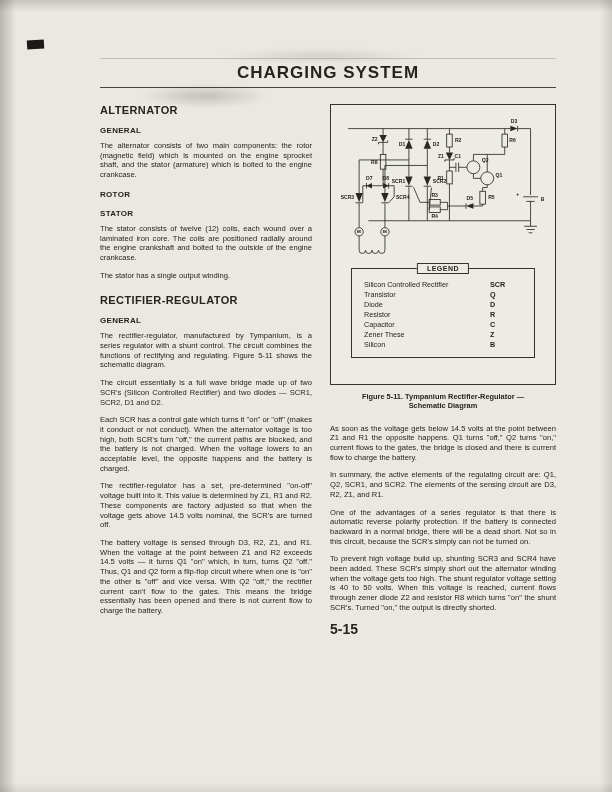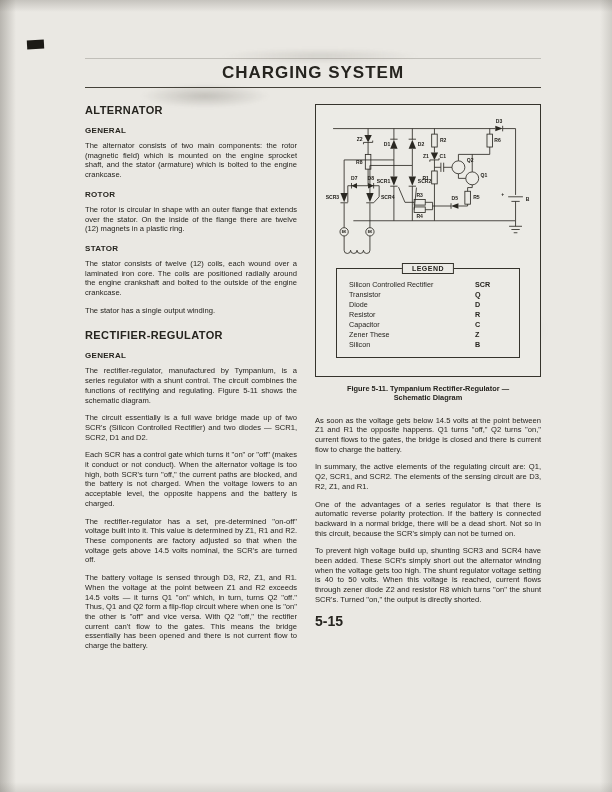--- a/index.html
+++ b/index.html
@@ -21,35 +21,35 @@
   .artifact-black{position:absolute;background:#1c1a16;}
   .a1{left:27px;top:40px;width:17px;height:9px;transform:rotate(-3deg);}
   .smudge{position:absolute;pointer-events:none;filter:blur(1.5px);}
   .s1{left:140px;top:84px;width:130px;height:24px;
     background:radial-gradient(ellipse at center,rgba(95,92,84,.28),rgba(95,92,84,0) 70%);}
   .s2{left:220px;top:48px;width:200px;height:16px;
     background:radial-gradient(ellipse at center,rgba(95,92,84,.16),rgba(95,92,84,0) 70%);}
   .s3{left:430px;top:300px;width:120px;height:60px;
     background:radial-gradient(ellipse at center,rgba(95,92,84,.10),rgba(95,92,84,0) 70%);}
 
-  .sheet{position:absolute;left:85px;top:58px;width:456px;}
+  .sheet{position:absolute;left:100px;top:58px;width:456px;}
   .masthead-rule-top{border-bottom:1px solid rgba(70,66,58,.25);margin-bottom:4px;}
   .page-title{font-size:17px;font-weight:bold;letter-spacing:1px;text-align:center;margin:0;}
   .masthead-rule{border-bottom:1.6px solid #45423a;margin-top:4px;}
 
   .columns{display:flex;gap:18px;margin-top:16px;}
   .col-left{width:212px;}
   .col-right{width:226px;}
 
   h2.sec{font-size:11px;font-weight:bold;letter-spacing:.4px;margin:14px 0 4px;}
   h2.sec:first-child{margin-top:0;}
   h3.sub{font-size:8px;font-weight:bold;letter-spacing:.3px;margin:10px 0 6px;}
   p.body{font-size:7.6px;line-height:9.7px;text-align:justify;margin:0 0 8px;}
 
-  .fig-box{border:1.2px solid #35332c;background:#ecebe6;padding:7px 6px 16px;}
+  .fig-box{border:1.2px solid #35332c;background:#ecebe6;padding:7px 6px 24px;}
   .schematic{display:block;width:100%;height:auto;}
   .schematic path,.schematic circle,.schematic rect,.schematic polyline{
     stroke:#2a2822;fill:none;stroke-width:.9;}
   .schematic polygon{fill:#2a2822;stroke:none;}
   .schematic text{fill:#1e1c17;font-size:5.5px;font-weight:bold;
     font-family:"Liberation Sans",sans-serif;}
   .schematic text.tiny{font-size:3.4px;}
 
   .legend{border:1px solid #35332c;margin:10px 14px 2px;padding:11px 12px 7px;position:relative;}
   .legend-title{position:absolute;top:-6px;left:50%;transform:translateX(-50%);
@@ -84,21 +84,20 @@
   </div>
 
   <div class="columns">
 
     <div class="col-left">
       <h2 class="sec">ALTERNATOR</h2>
       <h3 class="sub">GENERAL</h3>
       <p class="body">The alternator consists of two main components: the rotor (magnetic field) which is mounted on the engine sprocket shaft, and the stator (armature) which is bolted to the engine crankcase.</p>
 
       <h3 class="sub">ROTOR</h3>
-      <p class="body">The rotor is circular in shape with an outer flange that extends over the stator. On the inside of the flange there are twelve (12) magnets in a plastic ring.</p>
 
       <h3 class="sub">STATOR</h3>
       <p class="body">The stator consists of twelve (12) coils, each wound over a laminated iron core. The coils are positioned radially around the engine crankshaft and bolted to the outside of the engine crankcase.</p>
       <p class="body">The stator has a single output winding.</p>
 
       <h2 class="sec">RECTIFIER-REGULATOR</h2>
       <h3 class="sub">GENERAL</h3>
       <p class="body">The rectifier-regulator, manufactured by Tympanium, is a series regulator with a shunt control. The circuit combines the functions of rectifying and regulating. Figure 5-11 shows the schematic diagram.</p>
       <p class="body">The circuit essentially is a full wave bridge made up of two SCR's (Silicon Controlled Rectifier) and two diodes — SCR1, SCR2, D1 and D2.</p>
       <p class="body">Each SCR has a control gate which turns it "on" or "off" (makes it conduct or not conduct). When the alternator voltage is too high, both SCR's turn "off," the current paths are blocked, and the battery is not charged. When the voltage lowers to an acceptable level, the opposite happens and the battery is charged.</p>

